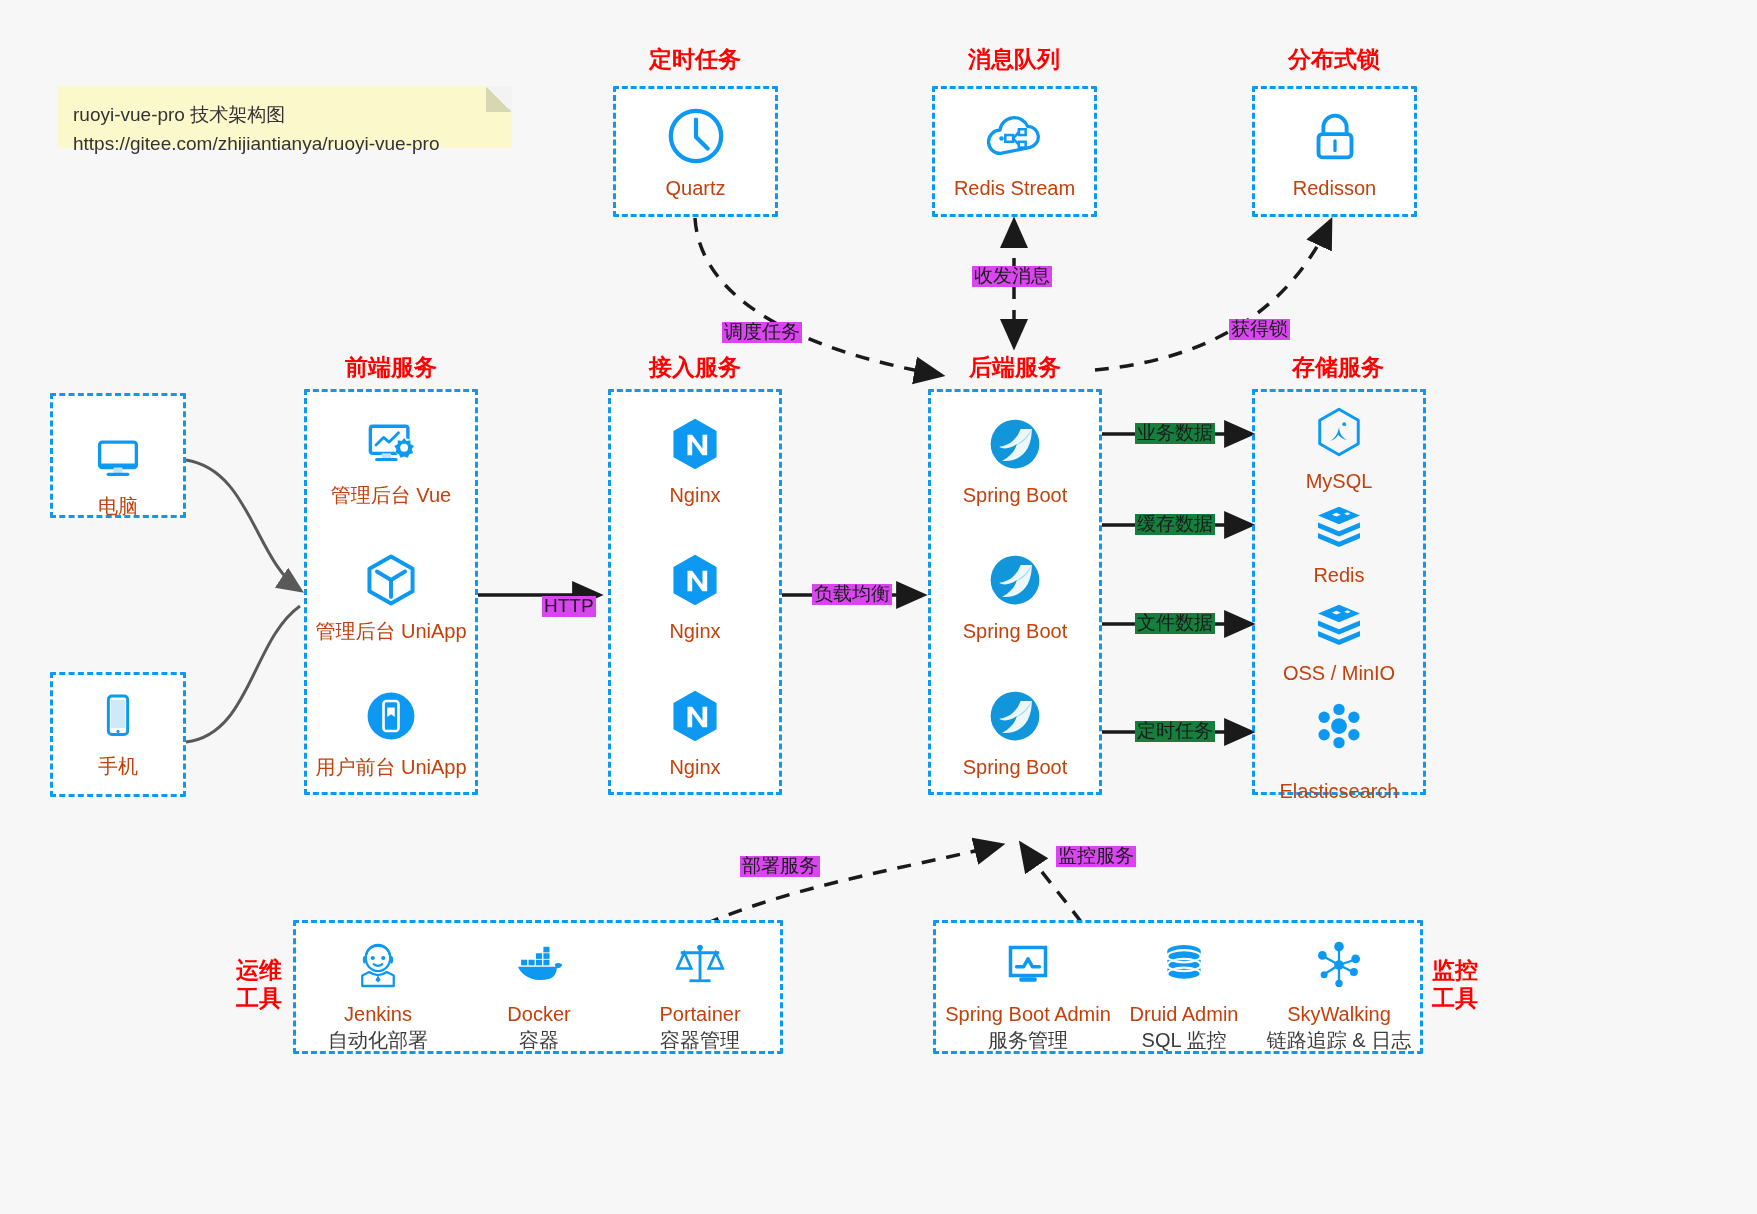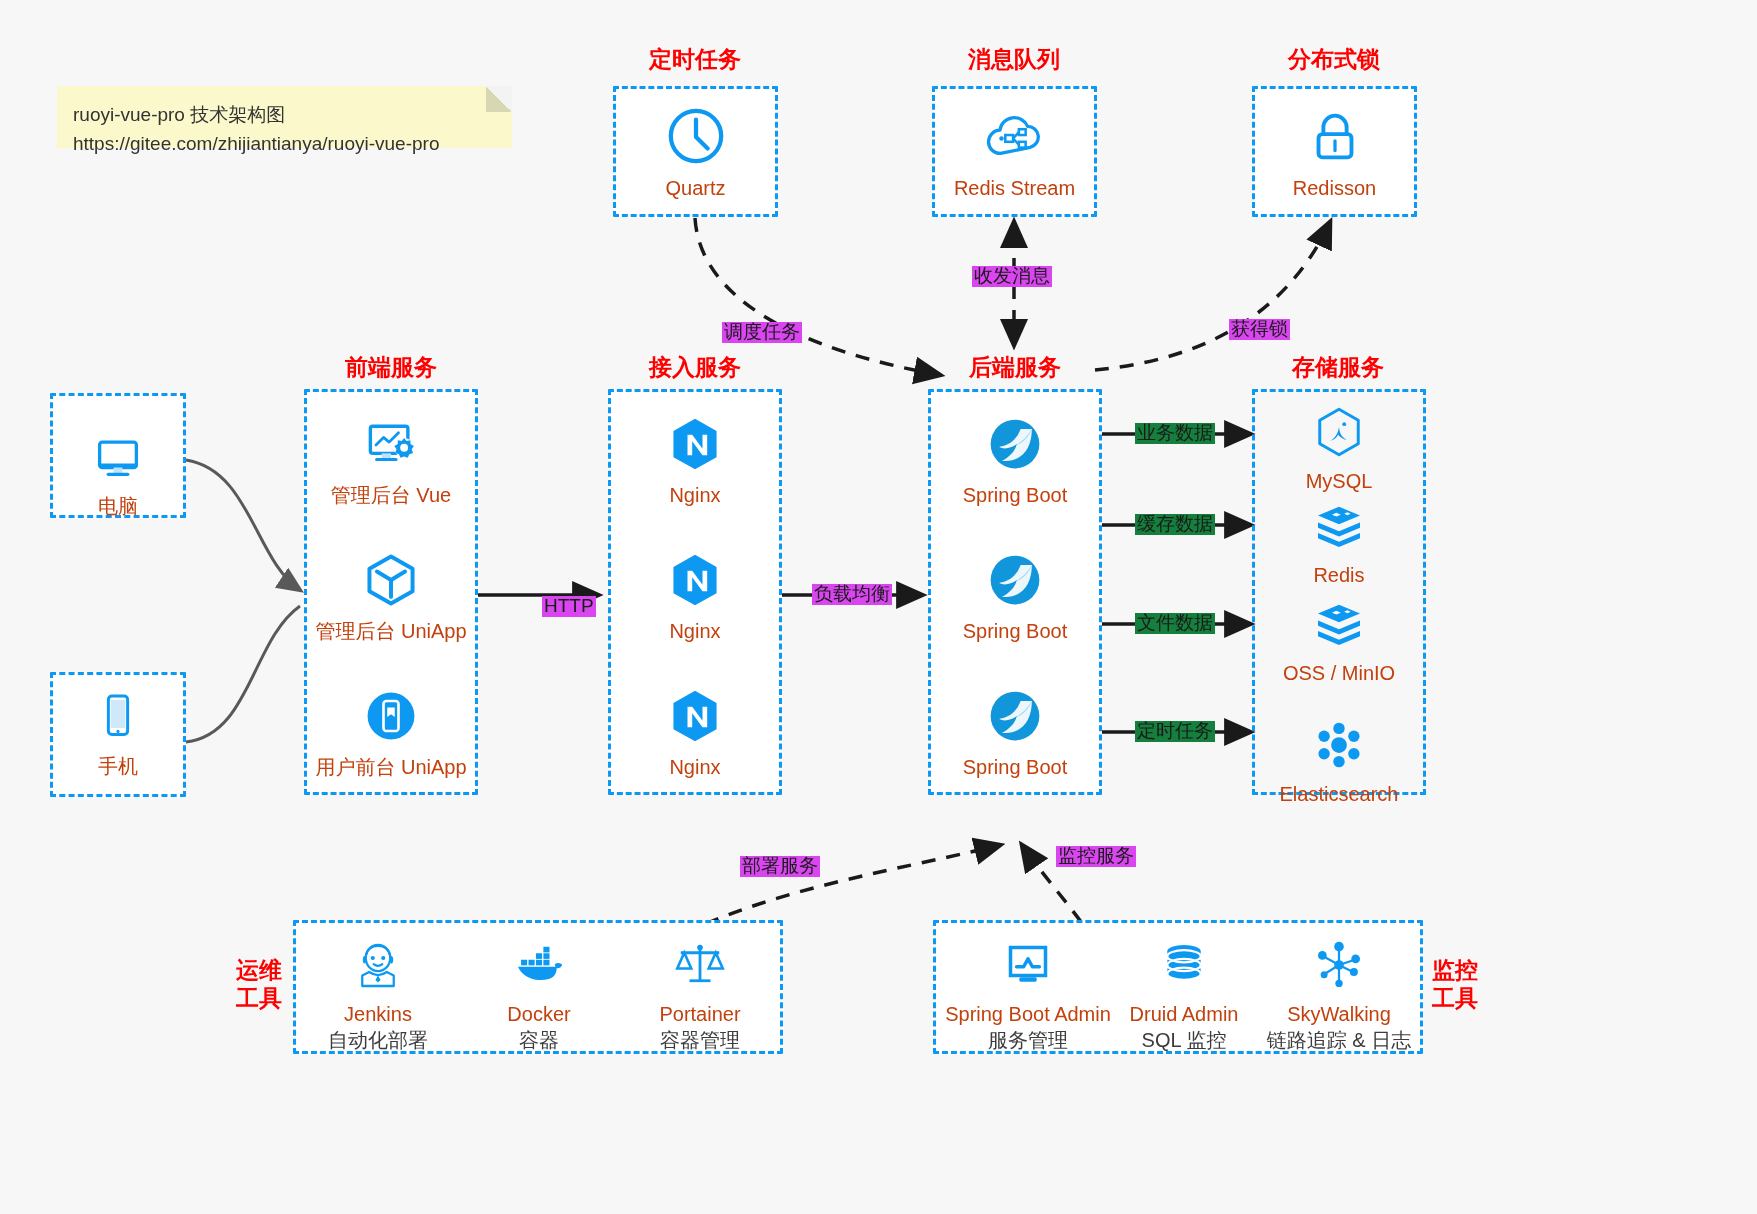--- a/index.html
+++ b/index.html
@@ -329,21 +329,21 @@
           <path d="M32 10 L56 20 L32 30 L8 20 Z" fill="#0d99f2"></path>
           <path d="M8 28 L32 38 L56 28 L56 34 L32 44 L8 34 Z" fill="#0d99f2"></path>
           <path d="M8 40 L32 50 L56 40 L56 46 L32 56 L8 46 Z" fill="#0d99f2"></path>
           <path d="M24 19 l5 -2.2 5 2.2 -5 2.2 z" fill="#ffffff"></path>
           <path d="M38 18 l3.6 -1.6 3.6 1.6 -3.6 1.6 z" fill="#ffffff"></path>
         </svg>
       </span>
       <span class="cap">OSS / MinIO</span>
     </div>
 
-    <div class="node" style="top:325px;">
+    <div class="node" style="top:306px;gap:16px;">
       <span class="ico">
         <svg width="56" height="56" viewBox="0 0 64 64">
           <circle cx="32" cy="32" r="9" fill="#0d99f2"></circle>
           <circle cx="32" cy="13" r="6.5" fill="#0d99f2"></circle>
           <circle cx="32" cy="51" r="6.5" fill="#0d99f2"></circle>
           <circle cx="15" cy="22" r="6.5" fill="#0d99f2"></circle>
           <circle cx="49" cy="22" r="6.5" fill="#0d99f2"></circle>
           <circle cx="15" cy="42" r="6.5" fill="#0d99f2"></circle>
           <circle cx="49" cy="42" r="6.5" fill="#0d99f2"></circle>
         </svg>

